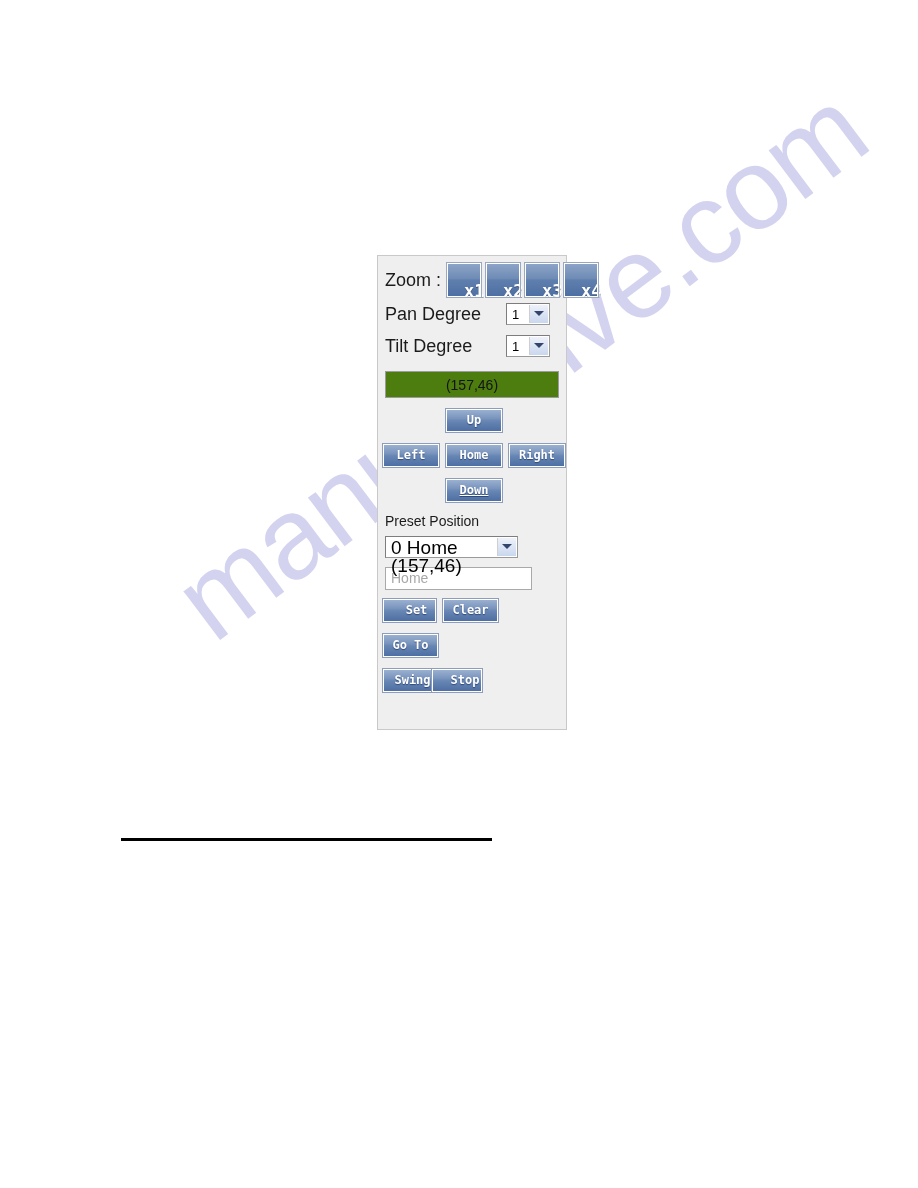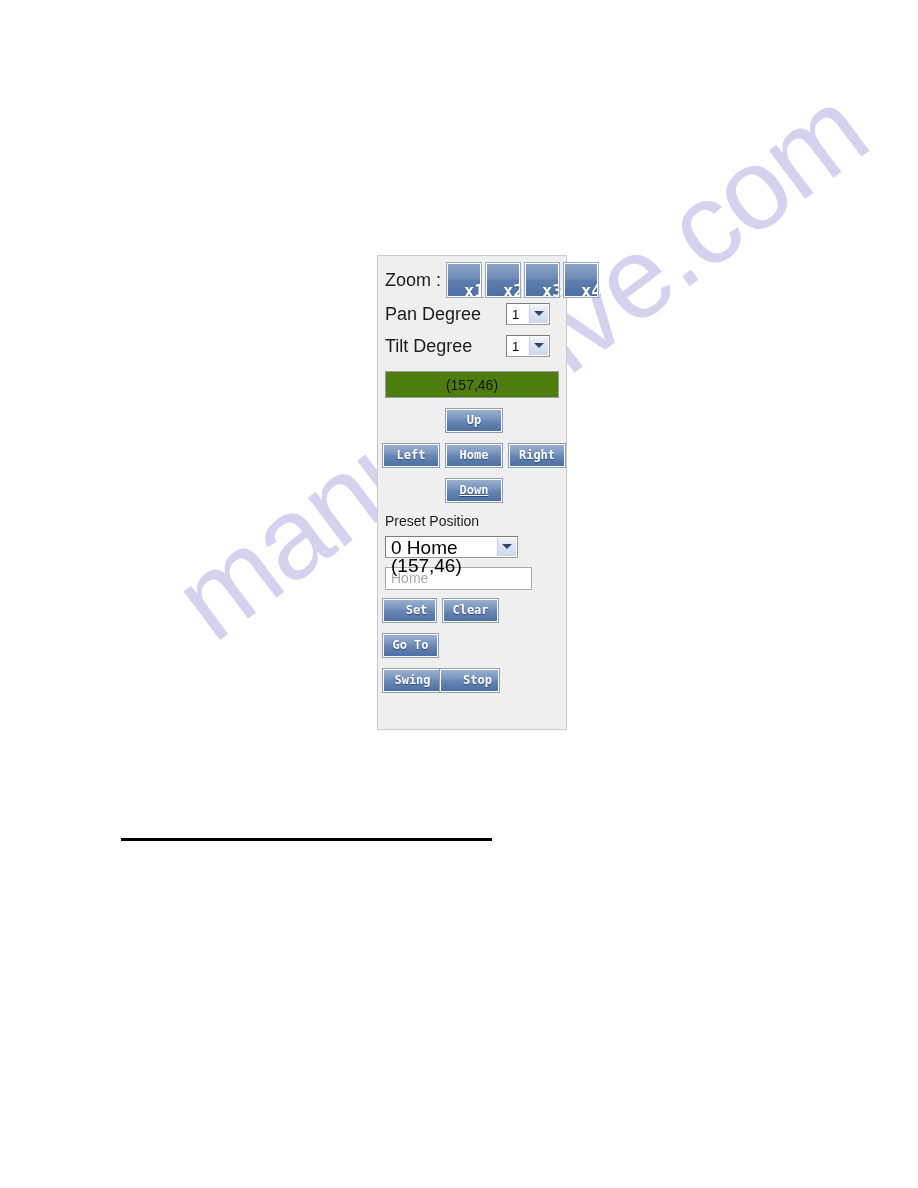--- a/index.html
+++ b/index.html
@@ -210,21 +210,21 @@
     padding: 0 0 0 5px;
     line-height: 21px;
     cursor: text;
   }
 
   #preset-actions { margin-top: 9px; position: relative; height: 93px; }
   #btn-set   { position: absolute; left: 5px;  top: 0px;  width: 53px; padding-left: 14px; }
   #btn-clear { position: absolute; left: 65px; top: 0px;  width: 55px; }
   #btn-goto  { position: absolute; left: 5px;  top: 35px; width: 55px; }
   #btn-swing { position: absolute; left: 5px;  top: 70px; width: 59px; }
-  #btn-stop  { position: absolute; left: 62px; top: 70px; width: 59px; padding-left: 16px; }
+  #btn-stop  { position: absolute; left: 54px; top: 70px; width: 50px; padding-left: 16px; }
 
   
   #footer-rule {
     position: absolute;
     left: 121px;
     top: 838px;
     width: 371px;
     height: 3px;
     background: #000000;
     z-index: 1;

